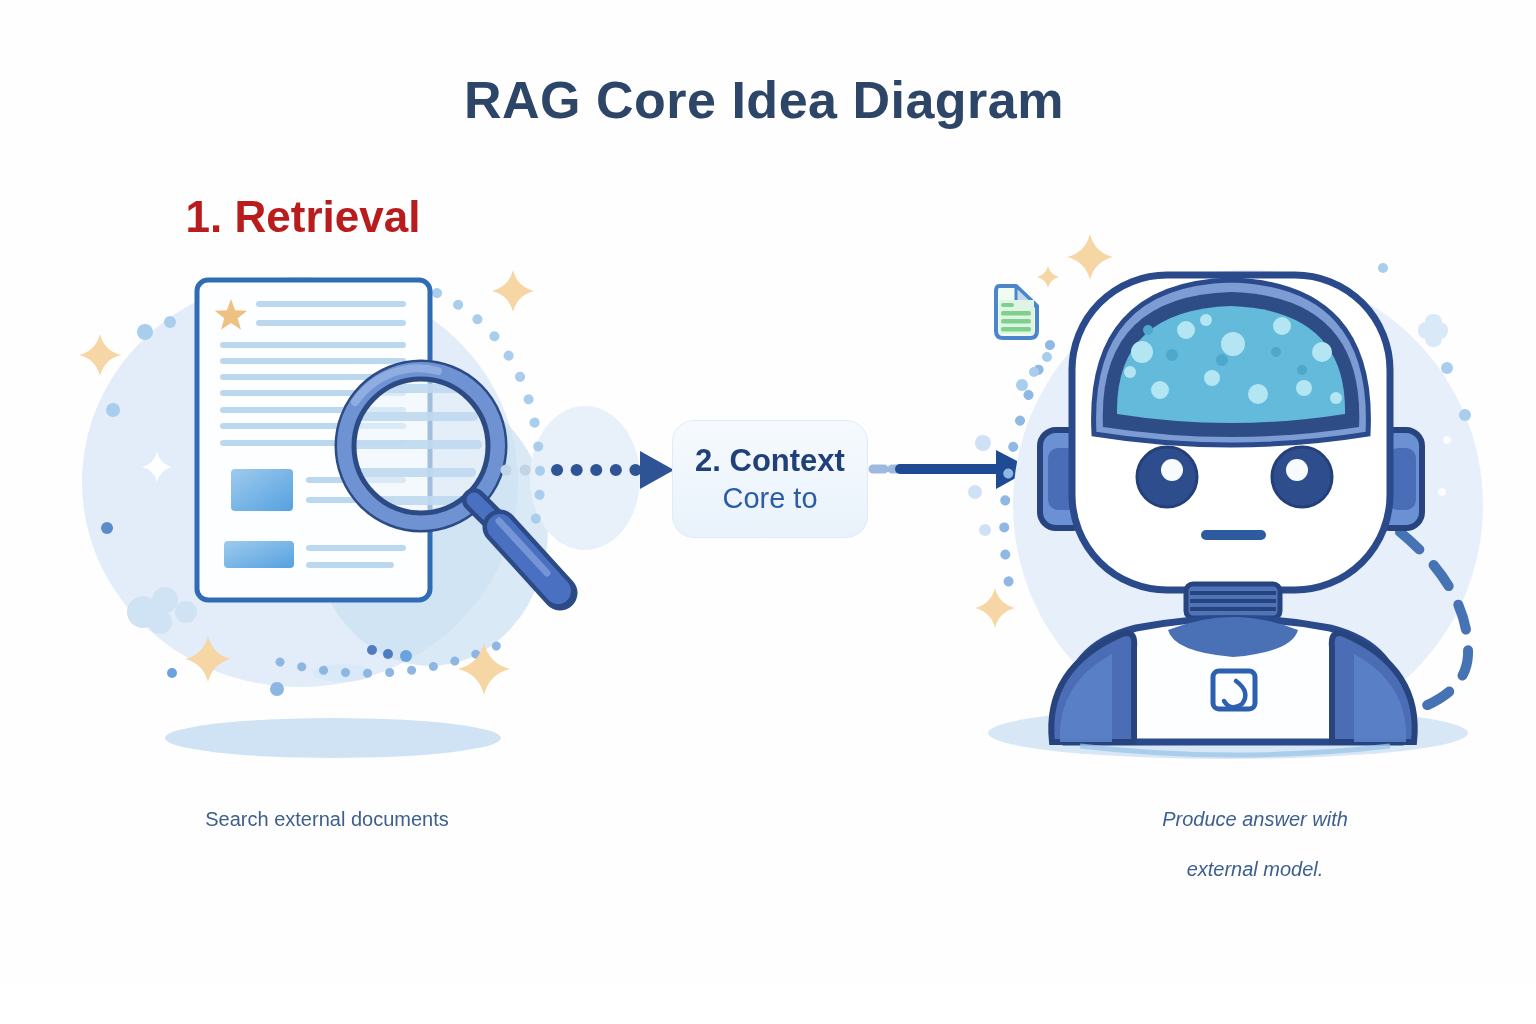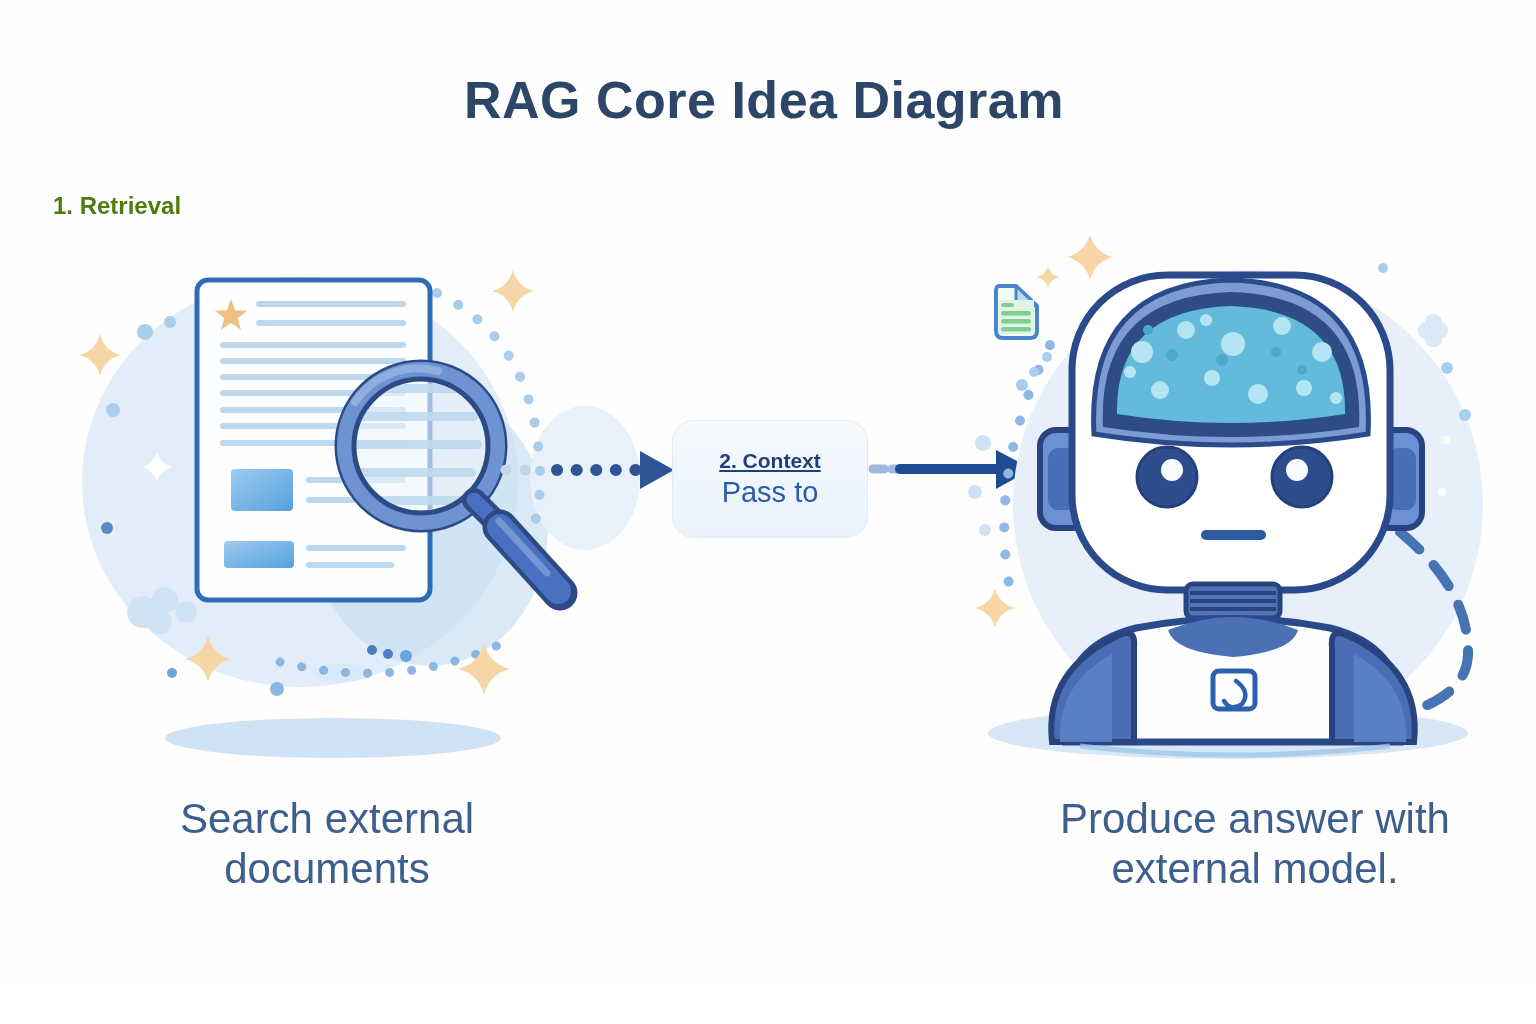--- a/index.html
+++ b/index.html
@@ -6,40 +6,40 @@
   .canvas{
     position:relative;width:1536px;height:984px;overflow:hidden;
     background:#fefefe;font-family:"Liberation Sans",sans-serif;
   }
   .decor-svg{position:absolute;left:0;top:0;width:1536px;height:1024px;}
   .page-title{
     position:absolute;left:0;top:70px;width:1528px;text-align:center;
     font-size:52px;font-weight:bold;color:#2d4668;letter-spacing:.5px;
   }
   .section-heading{
-    position:absolute;top:192px;width:500px;
-    font-size:24px;font-weight:bold;color:#4d7c0f;
+    position:absolute;top:192px;width:500px;text-align:center;
+    font-size:44px;font-weight:bold;color:#b91c1c;
   }
   .heading-left{left:53px;}
   .heading-right{left:988px;}
   .context-box{
     position:absolute;left:672px;top:420px;width:196px;height:118px;
     border-radius:22px;border:1px solid #e0ebf7;
     background:linear-gradient(180deg,#f6fafe 0%,#e9f2fb 100%);
     display:flex;flex-direction:column;align-items:center;justify-content:center;gap:3px;
     box-sizing:border-box;
   }
-  .context-step{font-size:21px;font-weight:bold;color:#20407a;text-decoration:underline;}
+  .context-step{font-size:31px;font-weight:bold;color:#20407a;}
   .context-sub{font-size:29px;color:#2b5cac;}
   .caption{
     position:absolute;top:794px;width:500px;text-align:center;
-    font-size:42px;color:#3c5f8e;line-height:50px;
+    font-size:20px;color:#3c5f8e;line-height:50px;
   }
   .caption-left{left:77px;}
-  .caption-right{left:1005px;}
+  .caption-right{left:1005px;font-style:italic;}
 </style>
 </head>
 <body>
 
 <div class="canvas">
 
   <svg class="decor-svg" viewBox="0 0 1536 1024">
     <defs>
       <linearGradient id="imgGrad" x1="0" y1="0" x2="1" y2="1">
         <stop offset="0" stop-color="#9ecbee"></stop>
@@ -265,21 +265,21 @@
       </g>
     </g>
   </svg>
 
   <div class="page-title">RAG Core Idea Diagram</div>
 
   <div class="section-heading heading-left">1. Retrieval</div>
 
   <div class="context-box">
     <div class="context-step">2. Context</div>
-    <div class="context-sub">Pass to</div>
+    <div class="context-sub">Core to</div>
   </div>
 
   <div class="caption caption-left">
     <div>Search external documents</div>
   </div>
   <div class="caption caption-right">
     <div>Produce answer with</div>
     <div>external model.</div>
   </div>
 

